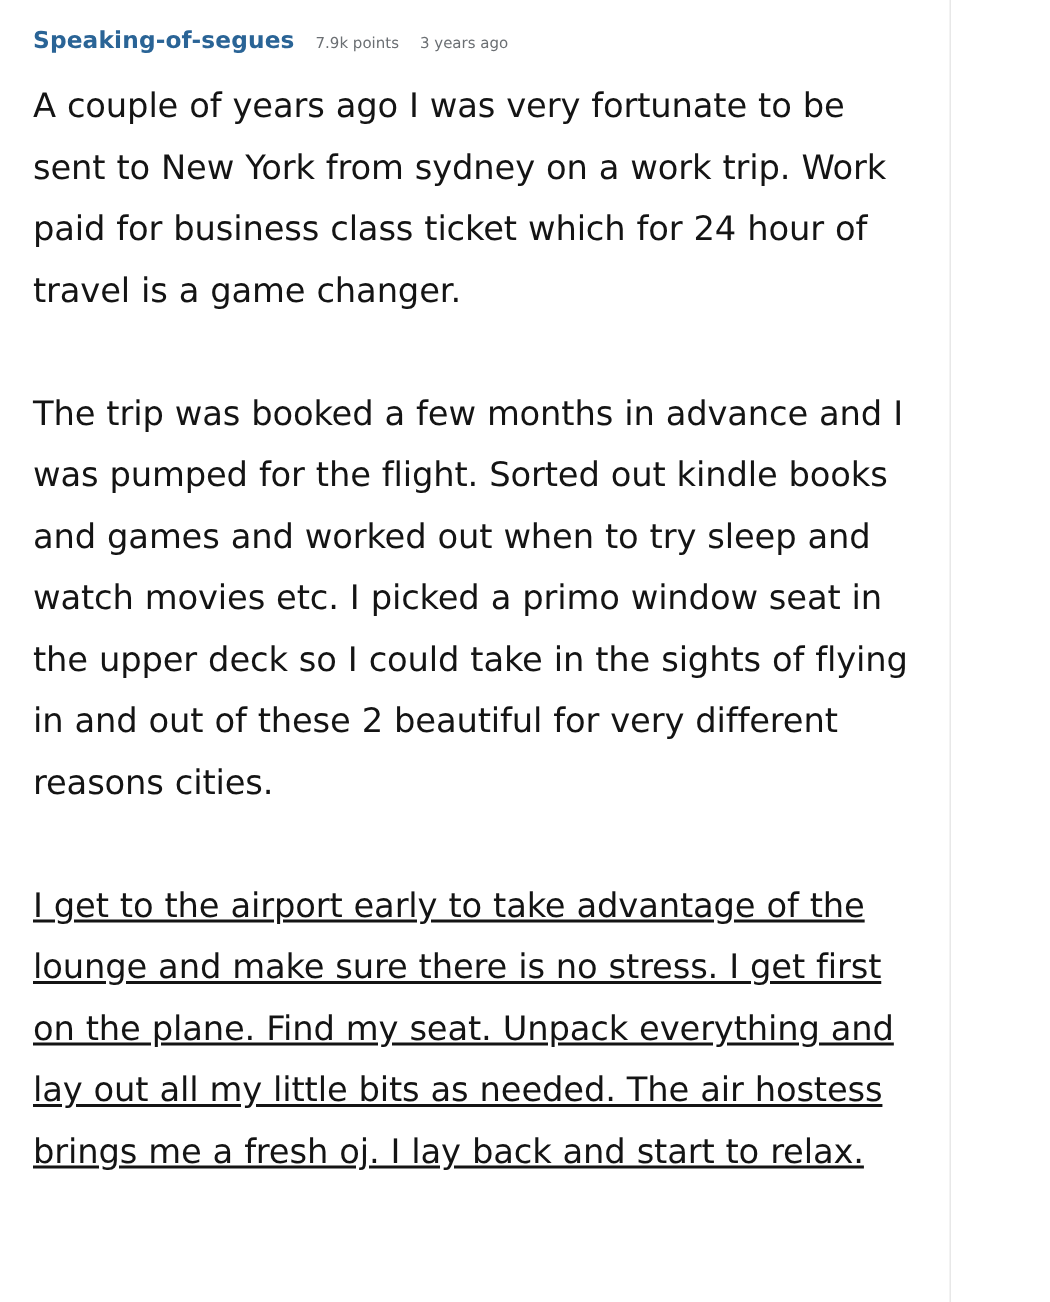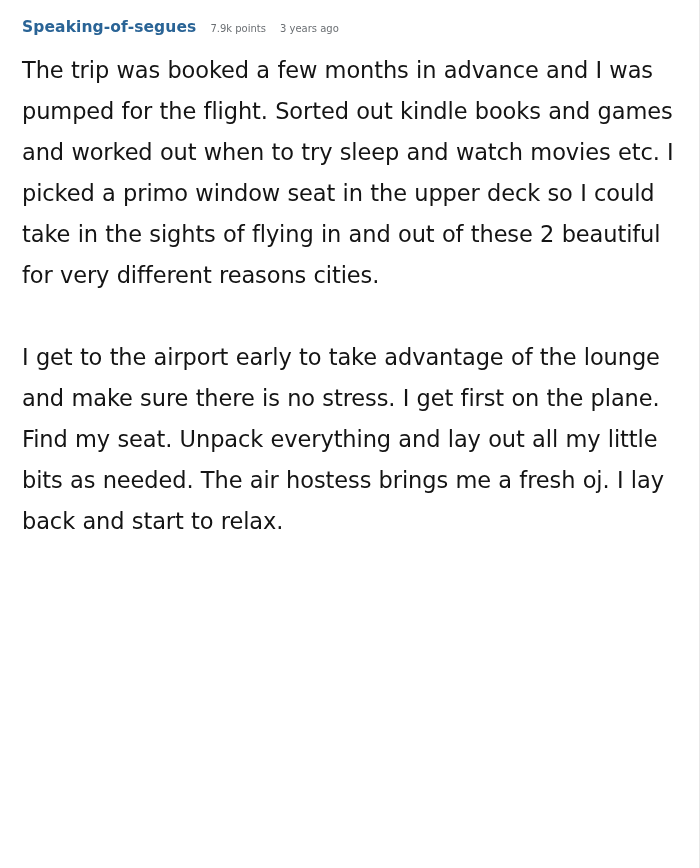--- a/index.html
+++ b/index.html
@@ -8,21 +8,21 @@
     background: #ffffff;
   }
   body {
     width: 700px;
     height: 868px;
     font-family: "DejaVu Sans", "Liberation Sans", sans-serif;
     color: #1a1a1b;
     overflow: hidden;
   }
   .comment {
-    width: 700px;
+    width: 634px;
     height: 868px;
     box-sizing: border-box;
     padding: 18px 22px 0 22px;
     position: relative;
   }
   .right-rule {
     position: absolute;
     top: 0;
     right: 0;
     width: 1px;
@@ -53,31 +53,33 @@
     line-height: 41px;
     color: #141414;
     letter-spacing: -0.1px;
     word-spacing: 0.3px;
   }
   .para {
     margin: 0 0 41px 0;
   }
   .para:last-child {
     margin-bottom: 0;
+    text-decoration: underline;
   }
 </style>
 </head>
 <body>
 
 <div class="comment">
   <div class="right-rule"></div>
 
   <div class="meta">
     <span class="author">Speaking-of-segues</span>
     <span class="points">7.9k points</span>
     <span class="age">3 years ago</span>
   </div>
 
   <div class="body-text">
+    <p class="para">A couple of years ago I was very fortunate to be sent to New York from sydney on a work trip. Work paid for business class ticket which for 24 hour of travel is a game changer.</p>
     <p class="para">The trip was booked a few months in advance and I was pumped for the flight. Sorted out kindle books and games and worked out when to try sleep and watch movies etc. I picked a primo window seat in the upper deck so I could take in the sights of flying in and out of these 2 beautiful for very different reasons cities.</p>
     <p class="para">I get to the airport early to take advantage of the lounge and make sure there is no stress. I get first on the plane. Find my seat. Unpack everything and lay out all my little bits as needed. The air hostess brings me a fresh oj. I lay back and start to relax.</p>
   </div>
 </div>
 
 </body></html>

